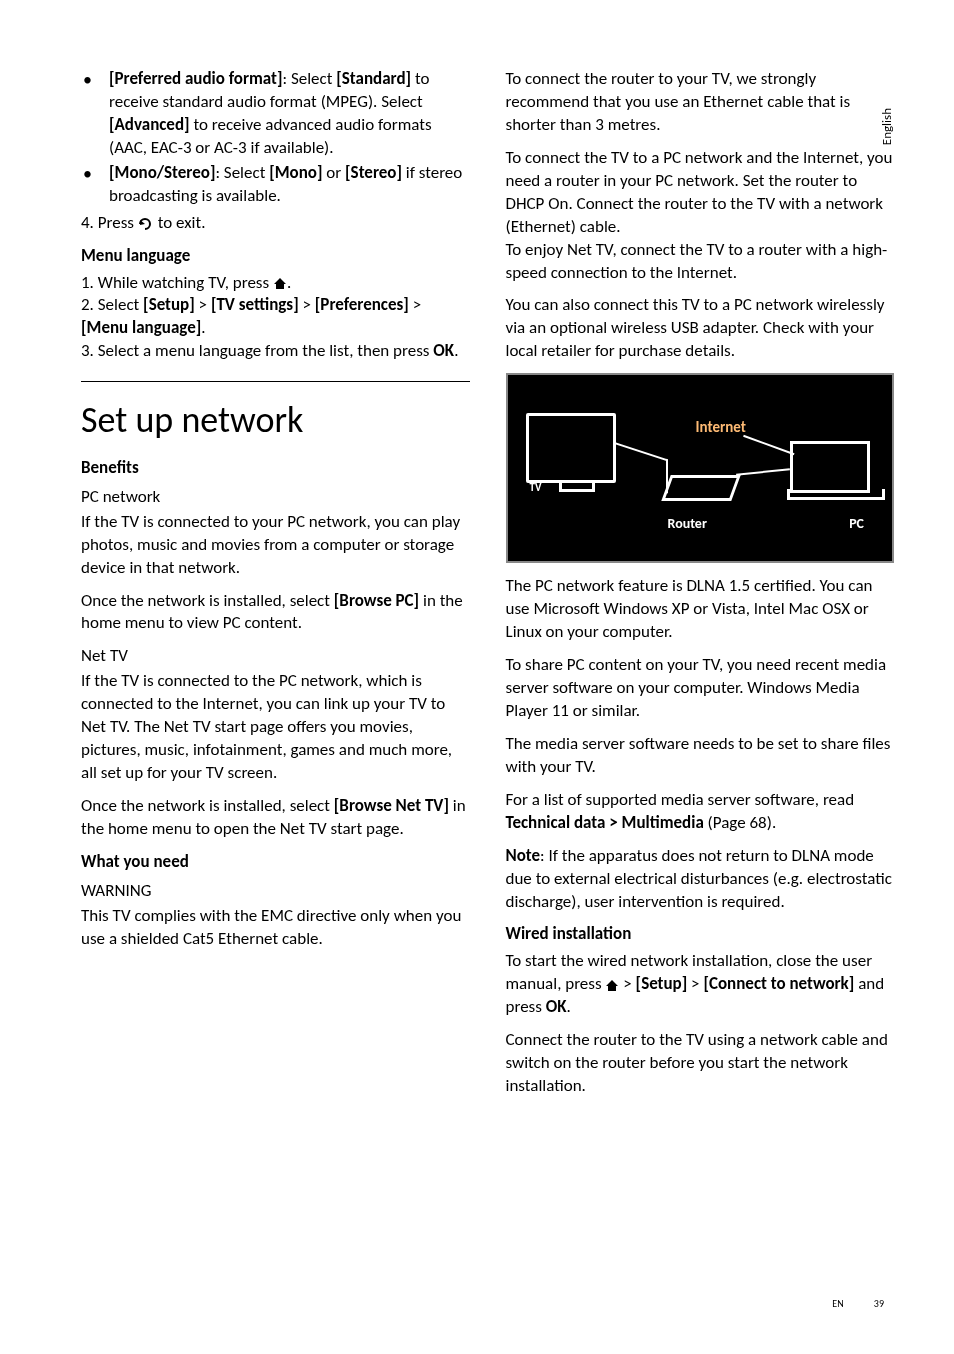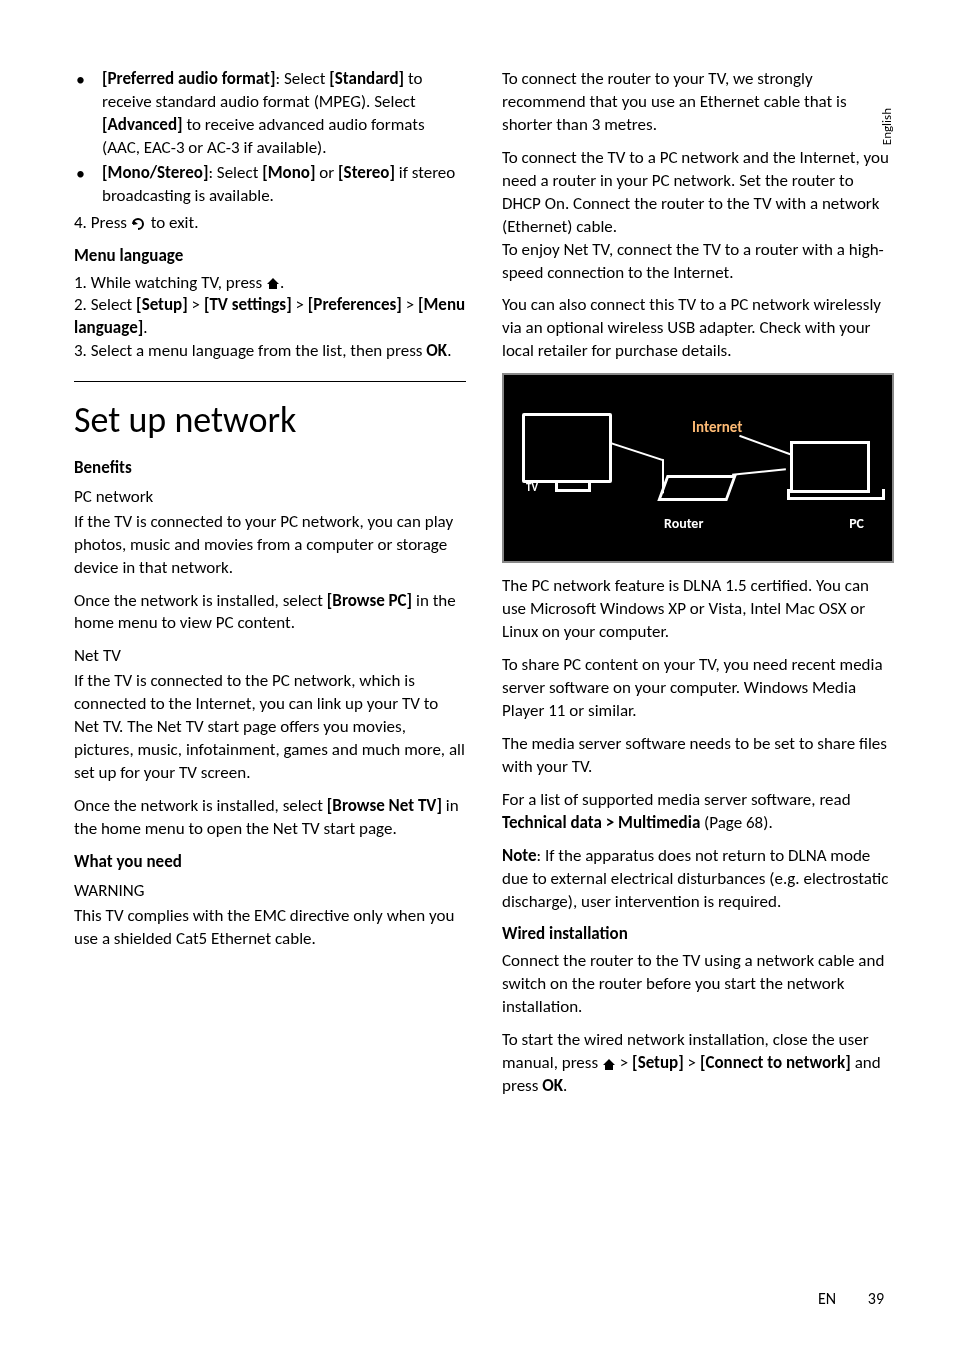--- a/index.html
+++ b/index.html
@@ -19,20 +19,21 @@
     right: 58px;
     top: 108px;
     writing-mode: vertical-rl;
     transform: rotate(180deg);
     font-size: 13px;
     font-weight: 500;
   }
   .columns {
     display: flex;
     gap: 36px;
+    margin-left: 7px;
   }
   .col {
     flex: 1;
     min-width: 0;
   }
   ul.bullets {
     list-style: none;
     padding-left: 28px;
     margin-bottom: 4px;
   }
@@ -115,21 +116,21 @@
     border:3px solid #fff; border-top:none;
   }
   .d-pc-label{ position:absolute; right:28px; top:140px; font-weight:700; font-size:14px;}
   .d-line1{position:absolute; left:108px; top:76px; width:52px; height:34px; border-top:2px solid #fff; border-right:2px solid #fff; transform:skewY(18deg);}
   .d-line2{position:absolute; left:228px; top:68px; width:54px; height:36px; border-top:2px solid #fff; transform:rotate(20deg);}
   .d-line3{position:absolute; left:228px; top:96px; width:54px; height:2px; background:#fff; transform:rotate(-6deg);}
   .footer {
     position: absolute;
     bottom: 44px;
     right: 70px;
-    font-size: 16px;
+    font-size: 10px;
   }
   .footer .pn { margin-left: 28px; }
 </style>
 </head>
 <body>
 
 <div class="side-tab">English</div>
 
 <div class="columns">
 
@@ -210,25 +211,25 @@
     <div class="para">To share PC content on your TV, you need recent media server software on your computer. Windows Media Player 11 or similar.</div>
     <div class="para">The media server software needs to be set to share files with your TV.</div>
     <div class="para">
       <span>For a list of supported media server software, read </span><span class="b">Technical data &gt; Multimedia</span><span> (Page 68).</span>
     </div>
     <div class="para">
       <span class="b">Note</span><span>: If the apparatus does not return to DLNA mode due to external electrical disturbances (e.g. electrostatic discharge), user intervention is required.</span>
     </div>
 
     <h3>Wired installation</h3>
-    <div class="para">Connect the router to the TV using a network cable and switch on the router before you start the network installation.</div>
     <div class="para">
       <span>To start the wired network installation, close the user manual, press </span><svg class="icon-home" width="14" height="13" viewBox="0 0 14 13">
           <path d="M7 1 L13 7 L11 7 L11 12 L3 12 L3 7 L1 7 Z" fill="#000"></path>
         </svg><span> &gt; </span><span class="b">[Setup]</span><span> &gt; </span><span class="b">[Connect to network]</span><span> and press </span><span class="b">OK</span><span>.</span>
     </div>
+    <div class="para">Connect the router to the TV using a network cable and switch on the router before you start the network installation.</div>
   </div>
 </div>
 
 <div class="footer">
   <span>EN</span>
   <span class="pn">39</span>
 </div>
 
 </body></html>

